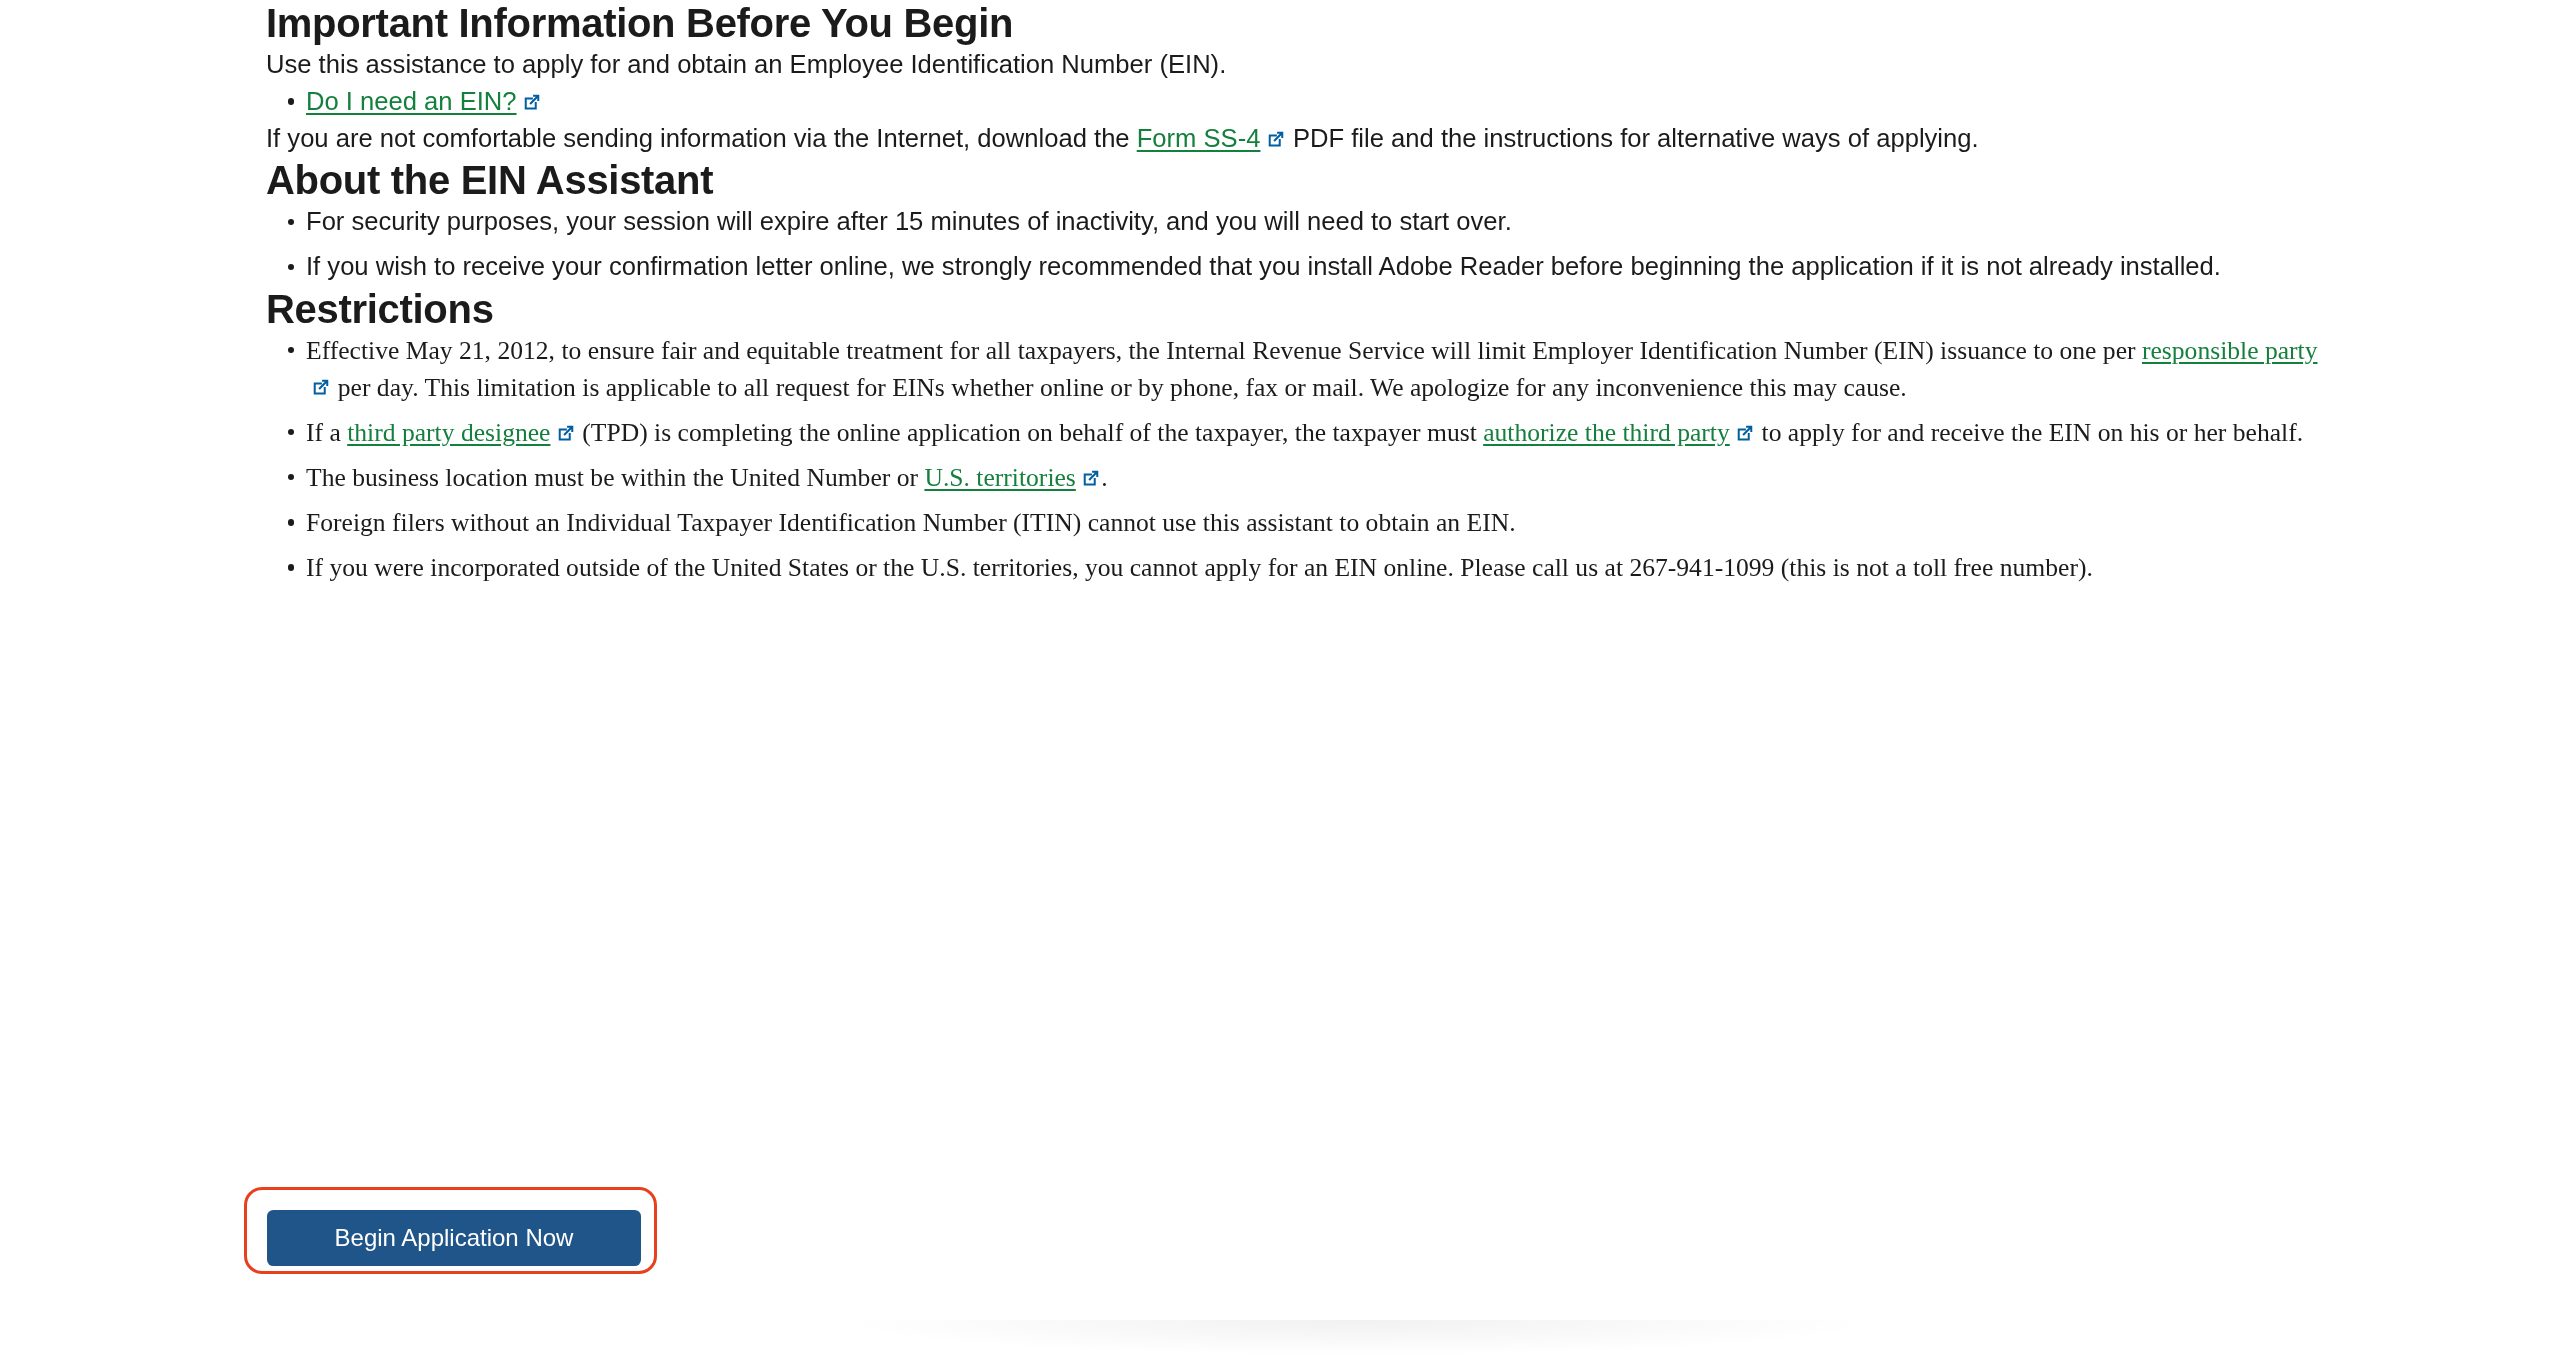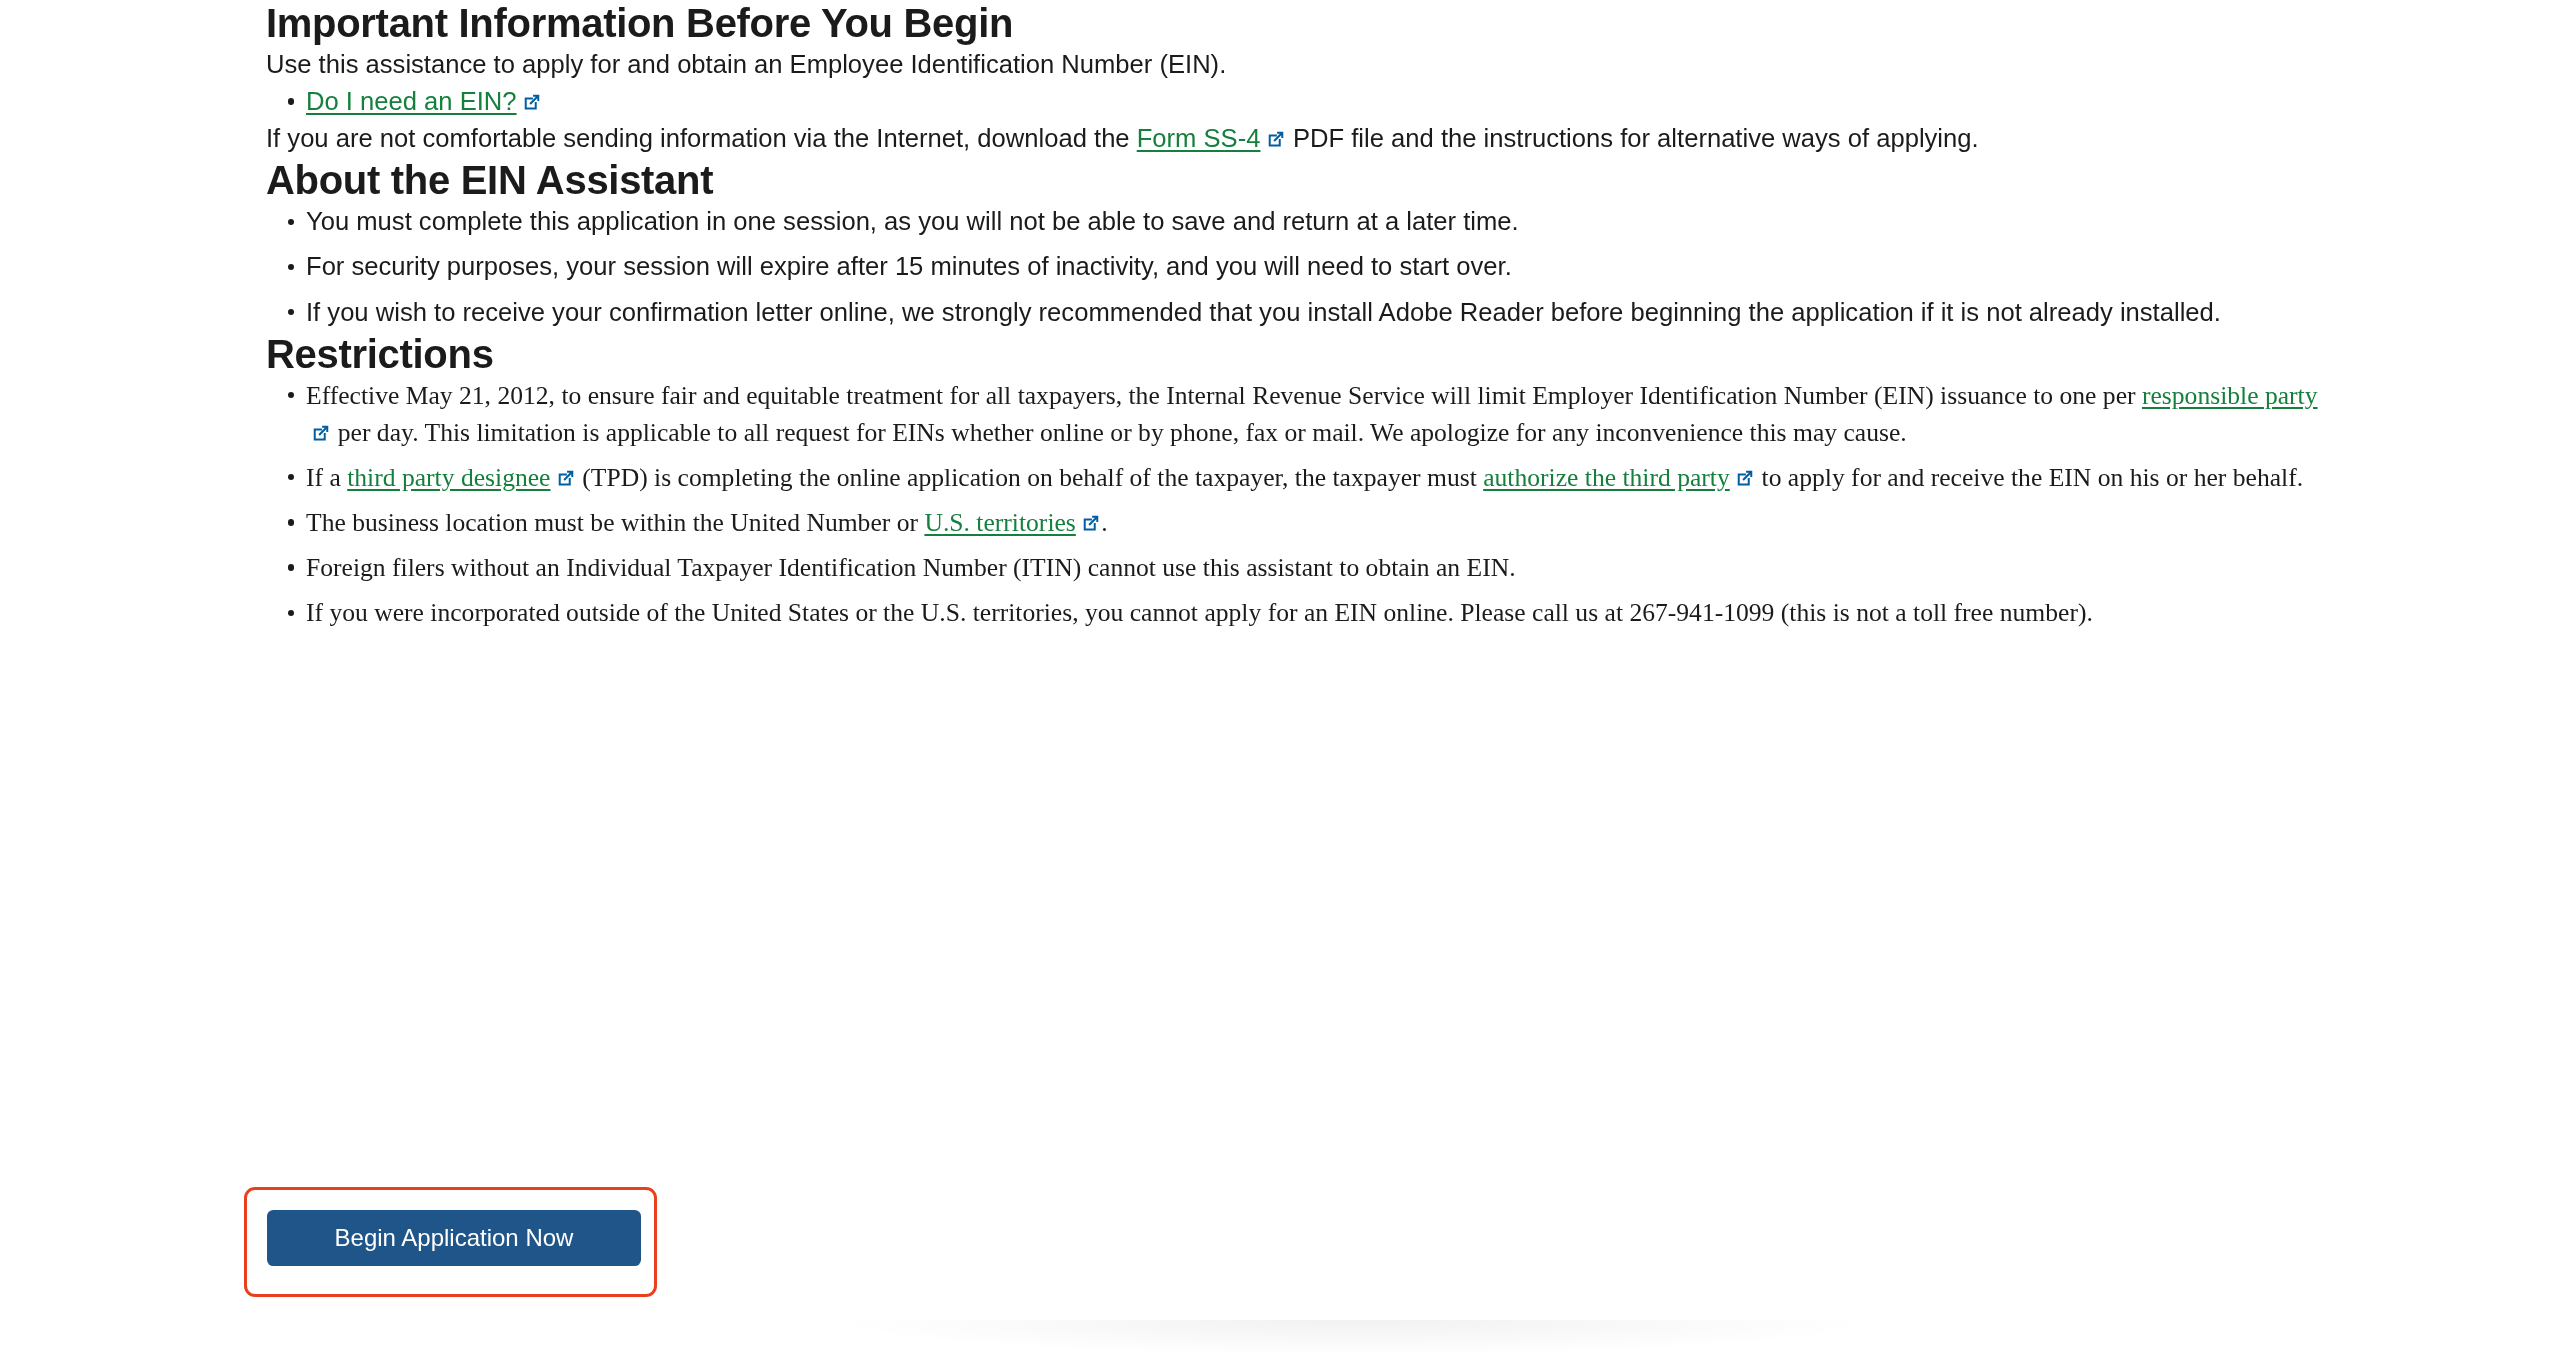--- a/index.html
+++ b/index.html
@@ -93,23 +93,23 @@
     margin-left: 5.4px;
     vertical-align: -1.8px;
   }
   .ext-icon svg { display: block; }
 
   .btn-wrap {
     position: absolute;
     left: 244px;
     top: 1187px;
     width: 413px;
-    height: 110px;
+    height: 87px;
     border: 3.6px solid #e8401c;
-    border-radius: 11px;
+    border-radius: 18px;
     box-sizing: border-box;
   }
   .begin-btn {
     position: absolute;
     left: 20px;
     top: 20px;
     width: 374px;
     height: 56px;
     background: #20558a;
     color: #ffffff;
@@ -151,21 +151,20 @@
     </ul>
 
     <p class="para para-ss4"><span>If you are not comfortable sending information via the Internet, download the </span><a class="link">Form SS-4</a><span class="ext-icon"><svg width="20" height="20" viewBox="0 0 22 22">
             <path d="M3 6 h9 v2.2 H5.2 V17 H14 v-6 h2.2 v8.2 H3 Z" fill="#005ea2"></path>
             <path d="M12.2 3 H19 v6.8 h-2.2 V6.8 l-7.1 7.1 -1.6 -1.6 7.1 -7.1 h-3 Z" fill="#005ea2"></path>
           </svg></span><span> PDF file and the instructions for alternative ways of applying.</span></p>
 
     <h1 class="section-title title-2">About the EIN Assistant</h1>
 
     <ul class="bullets list-about">
-      <li>You must complete this application in one session, as you will not be able to save and return at a later time.</li>
       <li>For security purposes, your session will expire after 15 minutes of inactivity, and you will need to start over.</li>
       <li>If you wish to receive your confirmation letter online, we strongly recommended that you install Adobe Reader before beginning the application if it is not already installed.</li>
     </ul>
 
     <h1 class="section-title title-3">Restrictions</h1>
 
     <ul class="bullets list-restrictions">
       <li><span>Effective May 21, 2012, to ensure fair and equitable treatment for all taxpayers, the Internal Revenue Service will limit Employer Identification Number (EIN) issuance to one per </span><a class="link">responsible party</a><span class="ext-icon"><svg width="20" height="20" viewBox="0 0 22 22">
               <path d="M3 6 h9 v2.2 H5.2 V17 H14 v-6 h2.2 v8.2 H3 Z" fill="#005ea2"></path>
               <path d="M12.2 3 H19 v6.8 h-2.2 V6.8 l-7.1 7.1 -1.6 -1.6 7.1 -7.1 h-3 Z" fill="#005ea2"></path>

